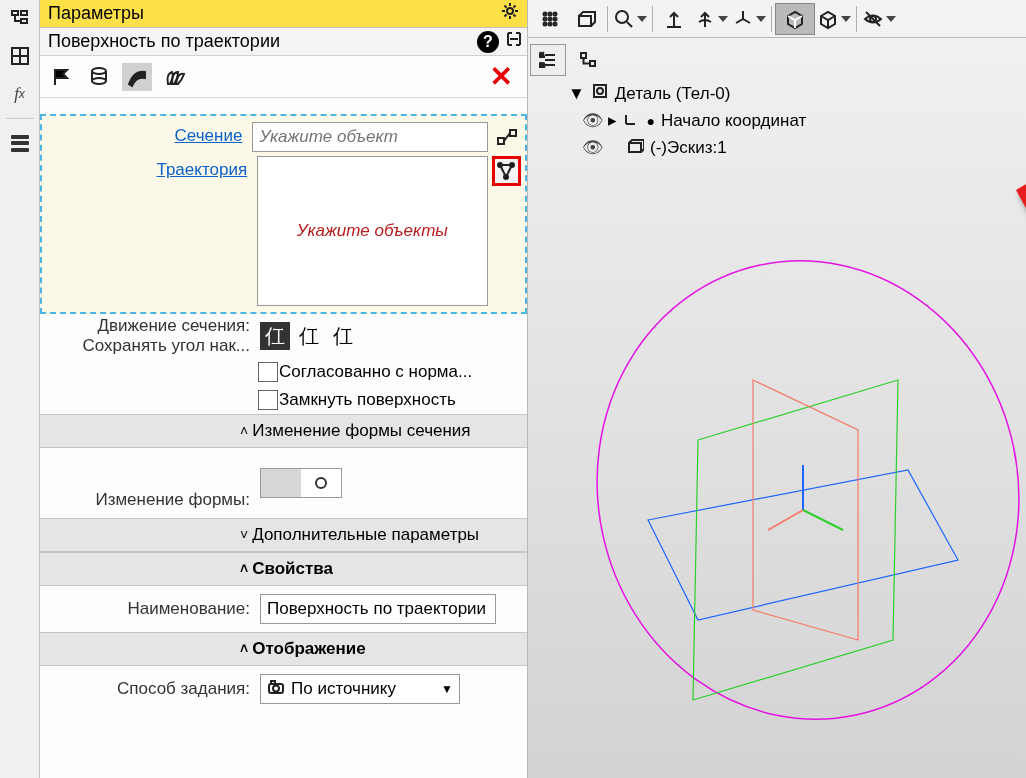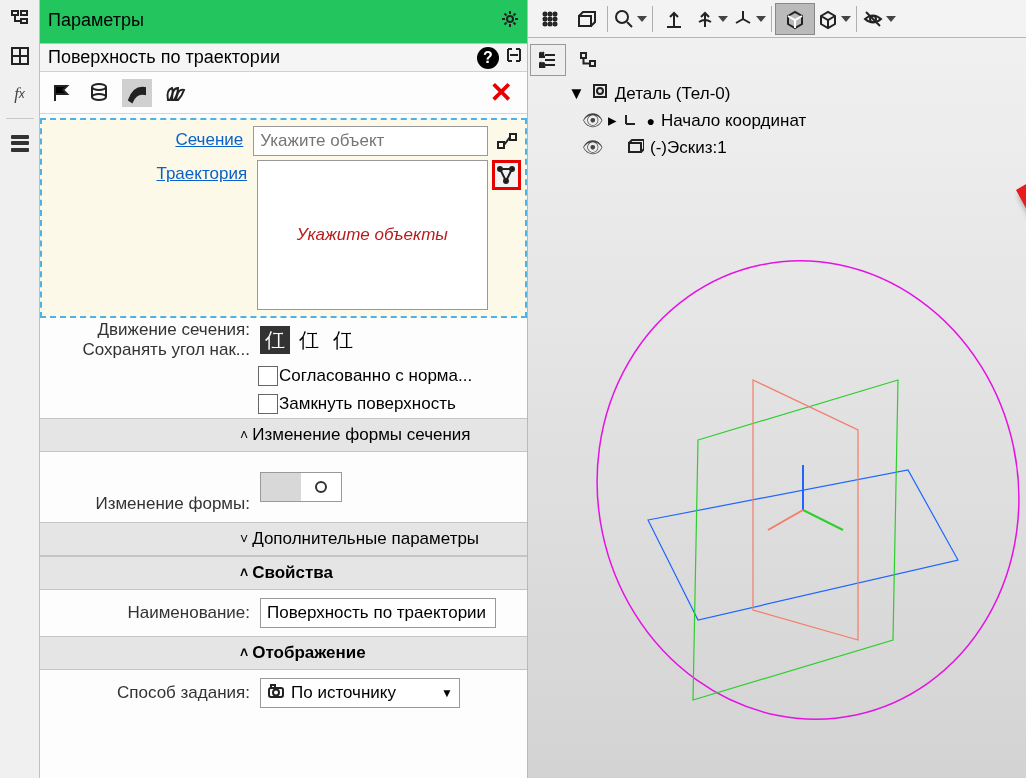--- a/index.html
+++ b/index.html
@@ -7,36 +7,36 @@
 
   
   .vtoolbar { width: 40px; background: #f0f0f0; border-right: 1px solid #c0c0c0; display: flex; flex-direction: column; align-items: center; padding-top: 4px; gap: 10px; }
   .vtoolbar .tbtn { width: 28px; height: 28px; display: flex; align-items: center; justify-content: center; color: #444; }
   .vtoolbar .sep { width: 28px; height: 1px; background: #c8c8c8; }
   .vtoolbar .fx { font-style: italic; font-family: Georgia, serif; font-size: 17px; }
   .hamb span { display: block; width: 18px; height: 4px; background: #333; border-radius: 1px; margin: 2.5px 0; }
 
   
   .panel { width: 488px; background: #fdfdfd; border-right: 1px solid #b9b9b9; display: flex; flex-direction: column; overflow-y: auto; overflow-x: hidden; }
-  .panel-header { background: #22c55e; border-bottom: 1px solid #c0c0c0; padding: 10px 8px; display: flex; justify-content: space-between; font-size: 18px; }
+  .panel-header { background: #fde047; border-bottom: 1px solid #c0c0c0; padding: 2px 8px; display: flex; align-items: center; justify-content: space-between; font-size: 18px; }
   .panel-sub { display: flex; align-items: center; justify-content: space-between; padding: 2px 4px 2px 8px; border-bottom: 1px solid #d0d0d0; font-size: 18px; background: #f5f5f5; }
   .panel-sub .right { display: flex; gap: 6px; align-items: center; }
   .helpic { width: 22px; height: 22px; border-radius: 50%; background: #000; color: #fff; text-align: center; line-height: 22px; font-weight: bold; font-size: 16px; }
   .tabrow { display: flex; align-items: center; padding: 4px 6px; gap: 8px; border-bottom: 1px solid #d6d6d6; }
   .tmode { width: 30px; height: 28px; display: flex; align-items: center; justify-content: center; }
   .tmode.active { background: #d0d0d0; }
   .x-close { color: #e60000; font-size: 28px; font-weight: bold; margin-left: auto; margin-right: 8px; }
 
   
   .form { padding: 4px 0; }
   .dash { border: 2px dashed #4bb3e6; background: #fdf9e8; }
   .row { display: flex; align-items: flex-start; padding: 2px 4px; gap: 4px; }
   .lbl { width: 212px; text-align: right; padding-right: 6px; font-size: 17px; color: #333; padding-top: 4px; }
   .lbl a { color: #0a61c9; text-decoration: underline; }
-  .inp { border: 1px solid #999; background: #fff; font-size: 17px; padding: 3px 6px; height: 30px; }
+  .inp { border: 1px solid #999; background: #fff; font-size: 17px; font-style: italic; padding: 3px 6px; height: 30px; }
   .w220 { width: 236px; }
   .plh { color: #b91c1c; font-style: italic; }
   .big-plh { border: 1px solid #999; background: #fff; width: 236px; height: 150px; display: flex; align-items: center; justify-content: center; font-size: 17px; color: #333; font-style: italic; }
   .sidebtn { width: 30px; height: 30px; border: 1px solid #999; background: #f3f3f3; display: flex; align-items: center; justify-content: center; }
   .sidebtn.hl { border: 3px solid #e70000; }
   .sidebtn.naked { border: none; background: transparent; }
 
   .seg { display: flex; gap: 4px; }
   .segbtn { width: 30px; height: 28px; display: flex; align-items: center; justify-content: center; font-size: 20px; font-family: serif; }
   .segbtn.active { background: #333; color: #fff; }
@@ -145,21 +145,21 @@
     <span class="tmode">
         <svg class="icon" fill="#000">
           <path d="M4 18 Q2 8 8 6 Q10 10 6 18 Z M8 18 Q8 6 14 6 Q14 12 10 18 Z M12 18 Q14 6 20 8 Q18 14 14 18 Z"></path>
         </svg>
       </span>
     <span class="x-close">✕</span>
   </div>
 
   <div class="form">
 
-    <div class="dash" style="padding:4px 0;">
+    <div class="dash" style="padding:4px 0;margin-top:12px;">
       <div class="row">
         <span class="lbl"><a>Сечение</a></span>
         <input class="inp w220" placeholder="Укажите объект" style="">
         <span class="sidebtn naked">
           <svg class="icon">
               <rect x="2" y="12" width="6" height="6"></rect>
               <rect x="14" y="4" width="6" height="6"></rect>
               <path d="M8 15 L14 7"></path>
             </svg>
         </span>

